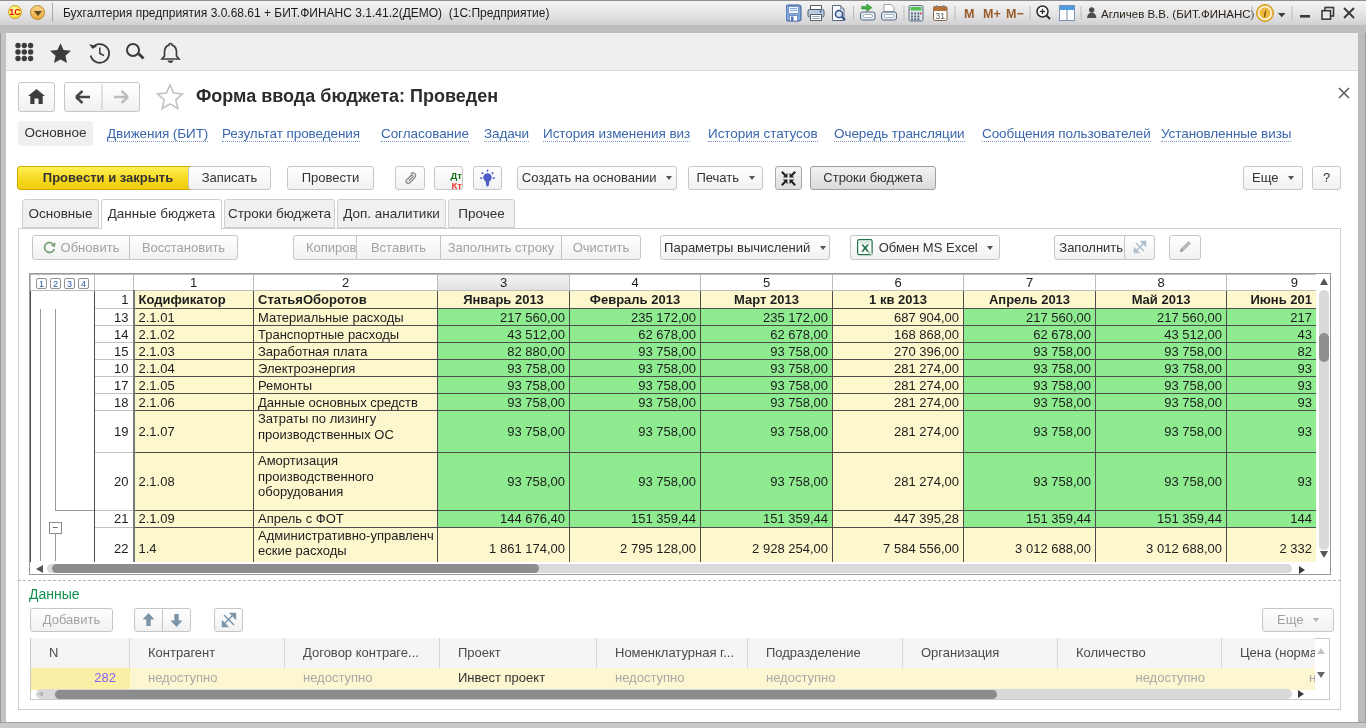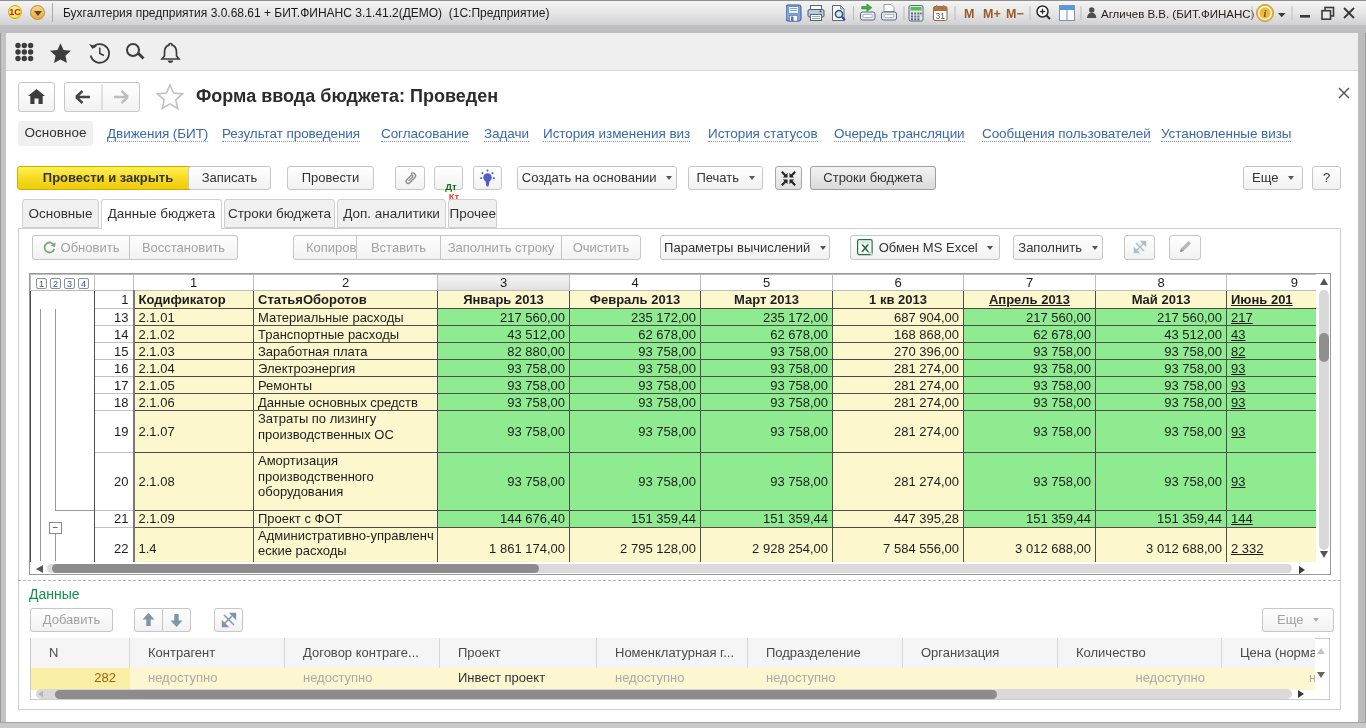--- a/index.html
+++ b/index.html
@@ -44,21 +44,21 @@
 td.yel { background:#fdf7ce; }
 td.grn { background:#8feb90; }
 td.rn  { text-align:right; color:#1d1d4d; background:#fff; border-color:#c2c2c2 !important; }
 td.hn  { text-align:center; border-color:#bdbdbd !important; color:#222; }
 .bold { font-weight:bold; }
 .gb { display:inline-block; width:11px; height:11px; border:1px solid #909090; border-radius:2px; background:#fff;
   font-size:9px; line-height:10px; color:#2255aa; text-align:center; margin:0 1.5px; vertical-align:middle; }
 td.fz { border-bottom:2px solid #787878; }
 tr td.rn { border-right:2px solid #787878 !important; }
 table.sheet td.wrap { white-space:normal; line-height:15.5px; padding-top:0; padding-bottom:10px; }
-table.sheet td.t9 { padding-right:46px; text-align:left;text-decoration:underline; }
+table.sheet td.t9 { padding-right:46px; text-align:right; }
 td.gut { border-bottom:none; border-color:#c2c2c2; }
 
 
 .dhead { position:absolute; top:638px; height:30px; background:#f5f5f5; border-right:1px solid #d8d8d8;
   font-size:13px; color:#4a4a4a; line-height:30px; padding-left:18px; overflow:hidden; white-space:nowrap;}
 .dcell { position:absolute; top:668px; height:22px; font-size:13px; line-height:20px; padding-left:18px; overflow:hidden; }
 </style>
 </head>
 <body>
 <div id="titlebar" class="abs"></div>
@@ -236,21 +236,21 @@
 <div class="btn" style="left:17px;top:166px;width:182px;background:linear-gradient(#fff155,#f6d91f 55%,#efcb0c);border-color:#d0ac00;font-weight:bold;">Провести и закрыть</div>
 <div class="btn" style="left:188px;top:166px;width:83px;">Записать</div>
 <div class="btn" style="left:287px;top:166px;width:87px;">Провести</div>
 <div class="btn" style="left:395px;top:166px;width:30px;">
   <svg width="17" height="17" viewBox="0 0 17 17" style="margin-top:3px;">
       <g transform="rotate(45 8.5 8.5)">
         <path d="M5.5 5 Q5.5 2.2 8.2 2.2 Q10.9 2.2 10.9 5 L10.9 12 Q10.9 14.2 8.8 14.2 Q6.7 14.2 6.7 12 L6.7 6 Q6.7 4.8 7.8 4.8 Q8.9 4.8 8.9 6 L8.9 11.5" fill="none" stroke="#8a8a8a" stroke-width="1.3"></path>
       </g>
     </svg>
 </div>
-<div class="btn" style="left:434px;top:166px;width:29px;line-height:9px;padding-top:14px;text-align:center;">
+<div class="btn" style="left:434px;top:166px;width:29px;line-height:9px;padding-top:3px;text-align:right;">
   <span style="font-size:9.5px;font-weight:bold;color:#157015;margin-left:5px;">Дт</span><br><span style="font-size:9.5px;font-weight:bold;color:#f23b2e;margin-left:11px;">Кт</span>
 </div>
 <div class="btn" style="left:473px;top:166px;width:29px;">
   <svg width="19" height="19" viewBox="0 0 19 19" style="margin-top:2px;">
     <g fill="#4d5fc4">
       <rect x="8.6" y="0.5" width="1.8" height="2.2" rx="0.9"></rect>
       <rect x="8.6" y="0.5" width="1.8" height="2.2" rx="0.9" transform="rotate(52 9.5 8)"></rect>
       <rect x="8.6" y="0.5" width="1.8" height="2.2" rx="0.9" transform="rotate(-52 9.5 8)"></rect>
       <rect x="8.6" y="0.5" width="1.8" height="2.2" rx="0.9" transform="rotate(100 9.5 8)"></rect>
       <rect x="8.6" y="0.5" width="1.8" height="2.2" rx="0.9" transform="rotate(-100 9.5 8)"></rect>
@@ -273,41 +273,41 @@
 </div>
 <div class="btn" style="left:810px;top:166px;width:126px;background:linear-gradient(#f3f3f3,#dadada);border-color:#9f9f9f;">Строки бюджета</div>
 <div class="btn" style="left:1243px;top:166px;width:60px;">Еще <span class="caret"></span></div>
 <div class="btn" style="left:1312px;top:166px;width:29px;">?</div>
 
 <div class="abs" style="left:18px;top:228px;width:1323px;height:482px;border:1px solid #cfcfcf;background:#fff;"></div>
 <div class="tab" style="left:22px;width:77px;">Основные</div>
 <div class="tab act" style="left:101px;width:121px;">Данные бюджета</div>
 <div class="tab" style="left:224px;width:111px;">Строки бюджета</div>
 <div class="tab" style="left:337px;width:109px;">Доп. аналитики</div>
-<div class="tab" style="left:448px;width:49px;text-align:right;">Прочее</div>
+<div class="tab" style="left:448px;width:67px;">Прочее</div>
 
 <div class="btn dis" style="left:32px;top:235px;height:25px;line-height:23px;width:98px;border-radius:3px 0 0 3px;">
   <svg width="13" height="13" viewBox="0 0 13 13" style="vertical-align:-2px;margin-right:5px;">
       <path d="M11.3 5 A 5 5 0 1 0 11.3 8" fill="none" stroke="#7fa77f" stroke-width="1.8"></path>
       <path d="M12.8 1.5 L11.8 6.3 L7.5 4.2 Z" fill="#7fa77f"></path>
     </svg>Обновить</div>
 <div class="btn dis" style="left:129px;top:235px;height:25px;line-height:23px;width:109px;border-radius:0 3px 3px 0;">Восстановить</div>
 <div class="btn dis" style="left:261px;top:235px;height:25px;line-height:23px;width:96px;border-radius:3px 0 0 3px;margin-left:32px;">Копировать</div>
 <div class="btn dis" style="left:356px;top:235px;height:25px;line-height:23px;width:85px;border-radius:0;">Вставить</div>
 <div class="btn dis" style="left:440px;top:235px;height:25px;line-height:23px;width:122px;border-radius:0;">Заполнить строку</div>
 <div class="btn dis" style="left:561px;top:235px;height:25px;line-height:23px;width:80px;border-radius:0 3px 3px 0;">Очистить</div>
 <div class="btn" style="left:660px;top:235px;height:25px;line-height:23px;width:170px;">Параметры вычислений <span class="caret"></span></div>
 <div class="btn" style="left:850px;top:235px;height:25px;line-height:23px;width:150px;">
   <svg width="17" height="17" viewBox="0 0 17 17" style="vertical-align:-4px;margin-right:5px;">
       <rect x="0.6" y="0.6" width="14.5" height="15" rx="1.5" fill="#fff" stroke="#217346" stroke-width="1.2"></rect>
       <rect x="2.3" y="2.3" width="11" height="2.2" fill="#cfe8d8"></rect>
       <path d="M4.2 5.5 L7.1 9 L4.2 12.8 L6.3 12.8 L8.2 10.3 L10.1 12.8 L12.2 12.8 L9.3 9 L12.2 5.5 L10.1 5.5 L8.2 7.8 L6.3 5.5 Z" fill="#217346"></path>
       <path d="M11 13.5 l4 0 l0 3 z" fill="#e8efe8" stroke="#9ab89a" stroke-width="0.6"></path>
     </svg>Обмен MS Excel <span class="caret"></span></div>
-<div class="btn" style="left:1013px;top:235px;height:25px;line-height:23px;width:90px;">Заполнить <span class="caret"></span></div>
+<div class="btn" style="left:1054px;top:235px;height:25px;line-height:23px;width:90px;">Заполнить <span class="caret"></span></div>
 <div class="btn dis" style="left:1124px;top:235px;height:25px;line-height:23px;width:31px;">
   <svg width="16" height="16" viewBox="0 0 16 16" style="margin-top:3px;">
       <g stroke="#adbecc" stroke-width="1.5" fill="#adbecc">
         <line x1="3" y1="13" x2="12" y2="4"></line>
         <path d="M9.5 2.5 h4 v4 z"></path>
         <line x1="4" y1="4" x2="12" y2="12"></line>
         <path d="M2.5 9.5 v4 h4 z"></path>
       </g>
     </svg>
 </div>
@@ -350,21 +350,21 @@
   </tr>
   <tr style="height:18px;">
    <td class="gut" rowspan="13" style="background:#fff;"></td>
    <td class="rn fz">1</td>
    <td class="yel bold fz">Кодификатор</td>
    <td class="yel bold fz">СтатьяОборотов</td>
    <td class="yel bold fz" style="text-align:center;">Январь 2013</td>
    <td class="yel bold fz" style="text-align:center;">Февраль 2013</td>
    <td class="yel bold fz" style="text-align:center;">Март 2013</td>
    <td class="yel bold fz" style="text-align:center;">1 кв 2013</td>
-   <td class="yel bold fz" style="text-align:center;text-decoration:underline;">Апрель 2013</td>
+   <td class="yel bold fz" style="text-align:center;">Апрель 2013</td>
    <td class="yel bold fz" style="text-align:center;">Май 2013</td>
    <td class="yel bold fz t9">Июнь 201</td>
   </tr>
   <tr style="height:17px;">
    <td class="rn">13</td>
             <td class="yel">2.1.01</td>
             <td class="yel">Материальные расходы</td>
    <td class="grn num">217&nbsp;560,00</td>
             <td class="grn num">235&nbsp;172,00</td>
             <td class="grn num">235&nbsp;172,00</td>
@@ -391,21 +391,21 @@
             <td class="yel">Заработная плата</td>
    <td class="grn num">82&nbsp;880,00</td>
             <td class="grn num">93&nbsp;758,00</td>
             <td class="grn num">93&nbsp;758,00</td>
             <td class="yel num">270&nbsp;396,00</td>
             <td class="grn num">93&nbsp;758,00</td>
             <td class="grn num">93&nbsp;758,00</td>
             <td class="grn num t9">82</td>
   </tr>
   <tr style="height:17px;">
-   <td class="rn">16</td>
+   <td class="rn">10</td>
             <td class="yel">2.1.04</td>
             <td class="yel">Электроэнергия</td>
    <td class="grn num">93&nbsp;758,00</td>
             <td class="grn num">93&nbsp;758,00</td>
             <td class="grn num">93&nbsp;758,00</td>
             <td class="yel num">281&nbsp;274,00</td>
             <td class="grn num">93&nbsp;758,00</td>
             <td class="grn num">93&nbsp;758,00</td>
             <td class="grn num t9">93</td>
   </tr>
@@ -453,21 +453,21 @@
             <td class="grn num">93&nbsp;758,00</td>
             <td class="grn num">93&nbsp;758,00</td>
             <td class="yel num">281&nbsp;274,00</td>
             <td class="grn num">93&nbsp;758,00</td>
             <td class="grn num">93&nbsp;758,00</td>
             <td class="grn num t9">93</td>
   </tr>
   <tr style="height:17px;">
    <td class="rn">21</td>
             <td class="yel">2.1.09</td>
-            <td class="yel">Проект с ФОТ</td>
+            <td class="yel">Апрель с ФОТ</td>
    <td class="grn num">144&nbsp;676,40</td>
             <td class="grn num">151&nbsp;359,44</td>
             <td class="grn num">151&nbsp;359,44</td>
             <td class="yel num">447&nbsp;395,28</td>
             <td class="grn num">151&nbsp;359,44</td>
             <td class="grn num">151&nbsp;359,44</td>
             <td class="grn num t9">144</td>
   </tr>
   <tr style="height:33px;">
    <td class="rn">22</td>
@@ -552,21 +552,21 @@
 <div class="abs" style="left:30px;top:638px;width:1300px;height:62px;border:1px solid #cbcbcb;"></div>
 <div class="dhead" style="left:31px;width:99px;">N</div>
 <div class="dhead" style="left:130px;width:155px;">Контрагент</div>
 <div class="dhead" style="left:285px;width:155px;">Договор контраге...</div>
 <div class="dhead" style="left:440px;width:157px;">Проект</div>
 <div class="dhead" style="left:597px;width:151px;">Номенклатурная г...</div>
 <div class="dhead" style="left:748px;width:155px;">Подразделение</div>
 <div class="dhead" style="left:903px;width:155px;">Организация</div>
 <div class="dhead" style="left:1058px;width:164px;">Количество</div>
 <div class="dhead" style="left:1222px;width:93px;border-right:none;">Цена (норма)</div>
-<div class="dcell" style="left:31px;width:99px;background:#fbefa6;color:#a16207;text-align:right;padding-right:14px;">282</div>
+<div class="dcell" style="left:31px;width:99px;background:#fbefa6;color:#8b5cf6;text-align:right;padding-right:14px;">282</div>
 <div class="dcell" style="left:130px;width:155px;background:#fcf7d0;color:#a9a9a9;">недоступно</div>
 <div class="dcell" style="left:285px;width:155px;background:#fcf7d0;color:#a9a9a9;">недоступно</div>
 <div class="dcell" style="left:440px;width:157px;background:#fcf7d0;color:#333;">Инвест проект</div>
 <div class="dcell" style="left:597px;width:151px;background:#fcf7d0;color:#a9a9a9;">недоступно</div>
 <div class="dcell" style="left:748px;width:155px;background:#fcf7d0;color:#a9a9a9;">недоступно</div>
 <div class="dcell" style="left:903px;width:155px;background:#fcf7d0;"></div>
 <div class="dcell" style="left:1058px;width:164px;background:#fcf7d0;color:#a9a9a9;text-align:right;padding-right:17px;">недоступно</div>
 <div class="dcell" style="left:1222px;width:93px;background:#fcf7d0;color:#a9a9a9;padding-left:87px;">н</div>
 <div class="abs" style="left:1317px;top:648px;width:0;height:0;border-left:4px solid transparent;border-right:4px solid transparent;border-bottom:6px solid #c3c3c3;"></div>
 <div class="abs" style="left:1317px;top:672px;width:0;height:0;border-left:4px solid transparent;border-right:4px solid transparent;border-top:6px solid #666;"></div>

